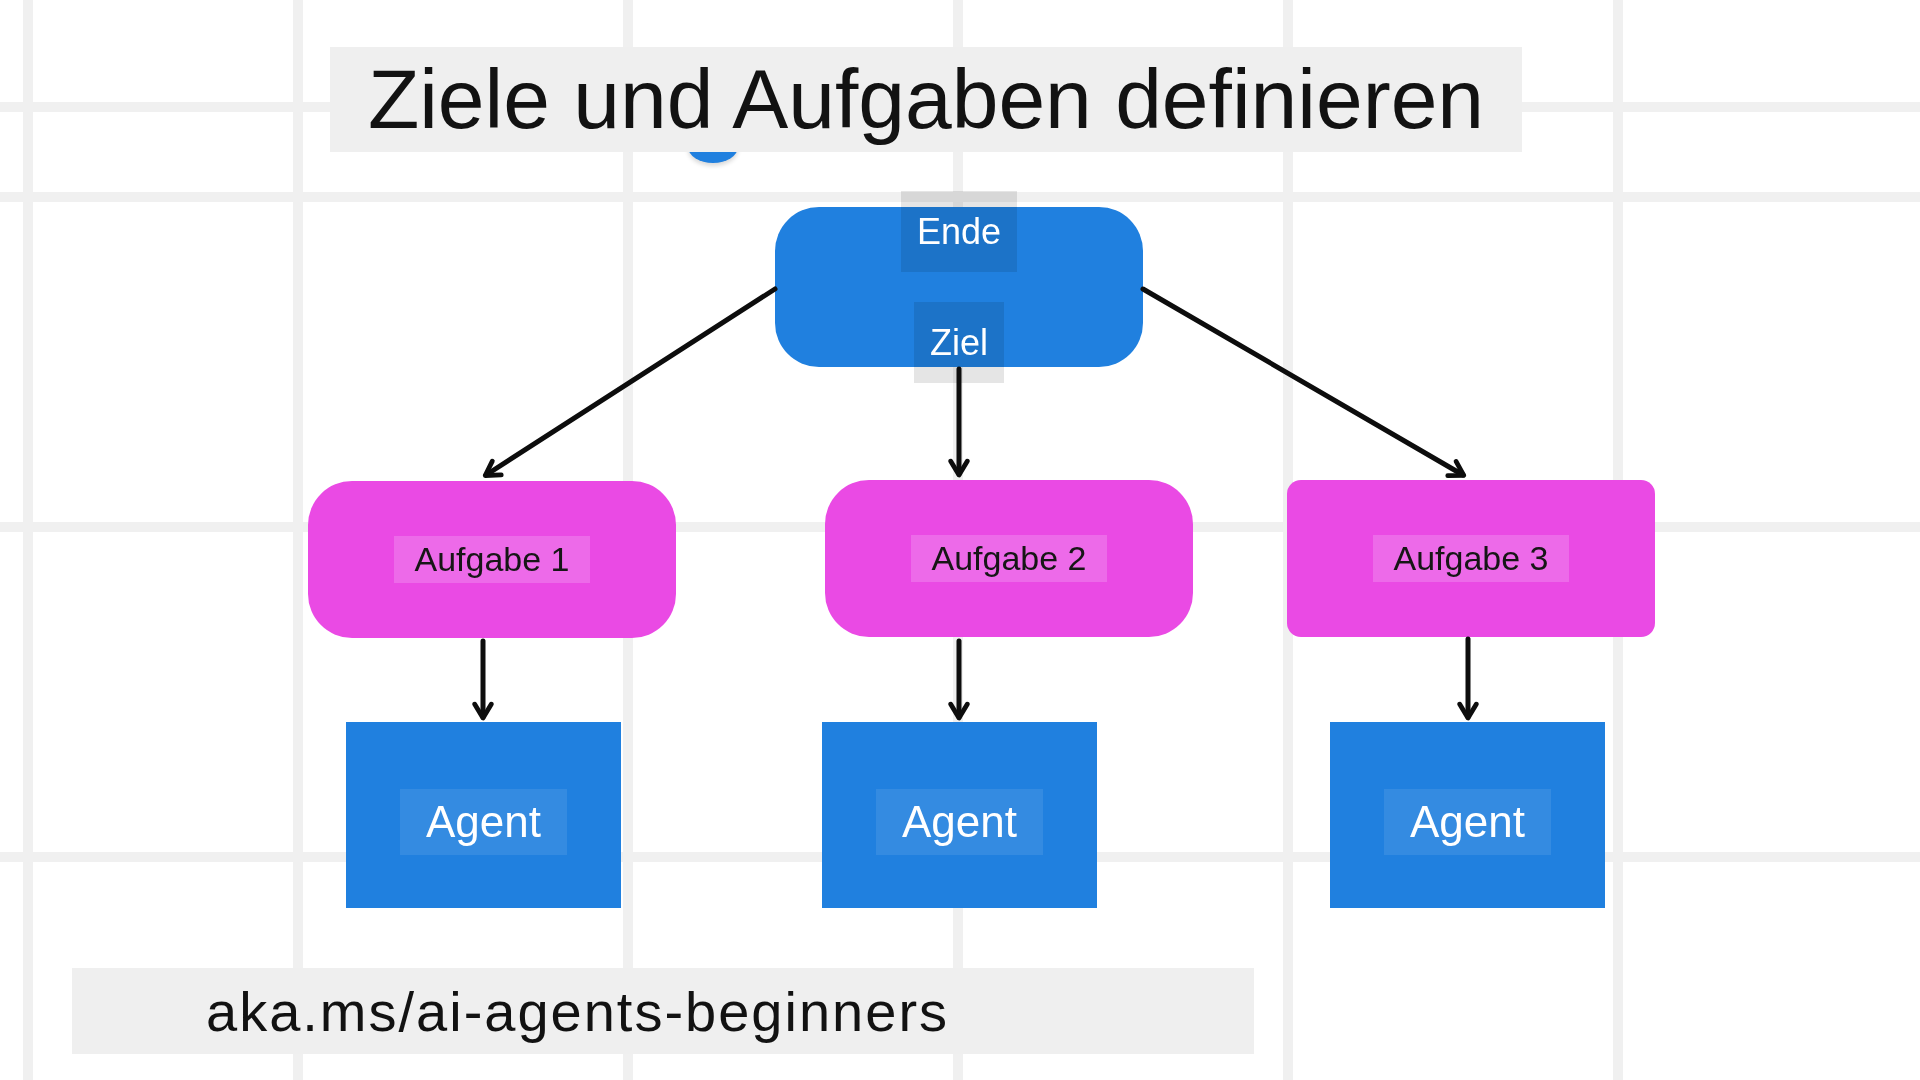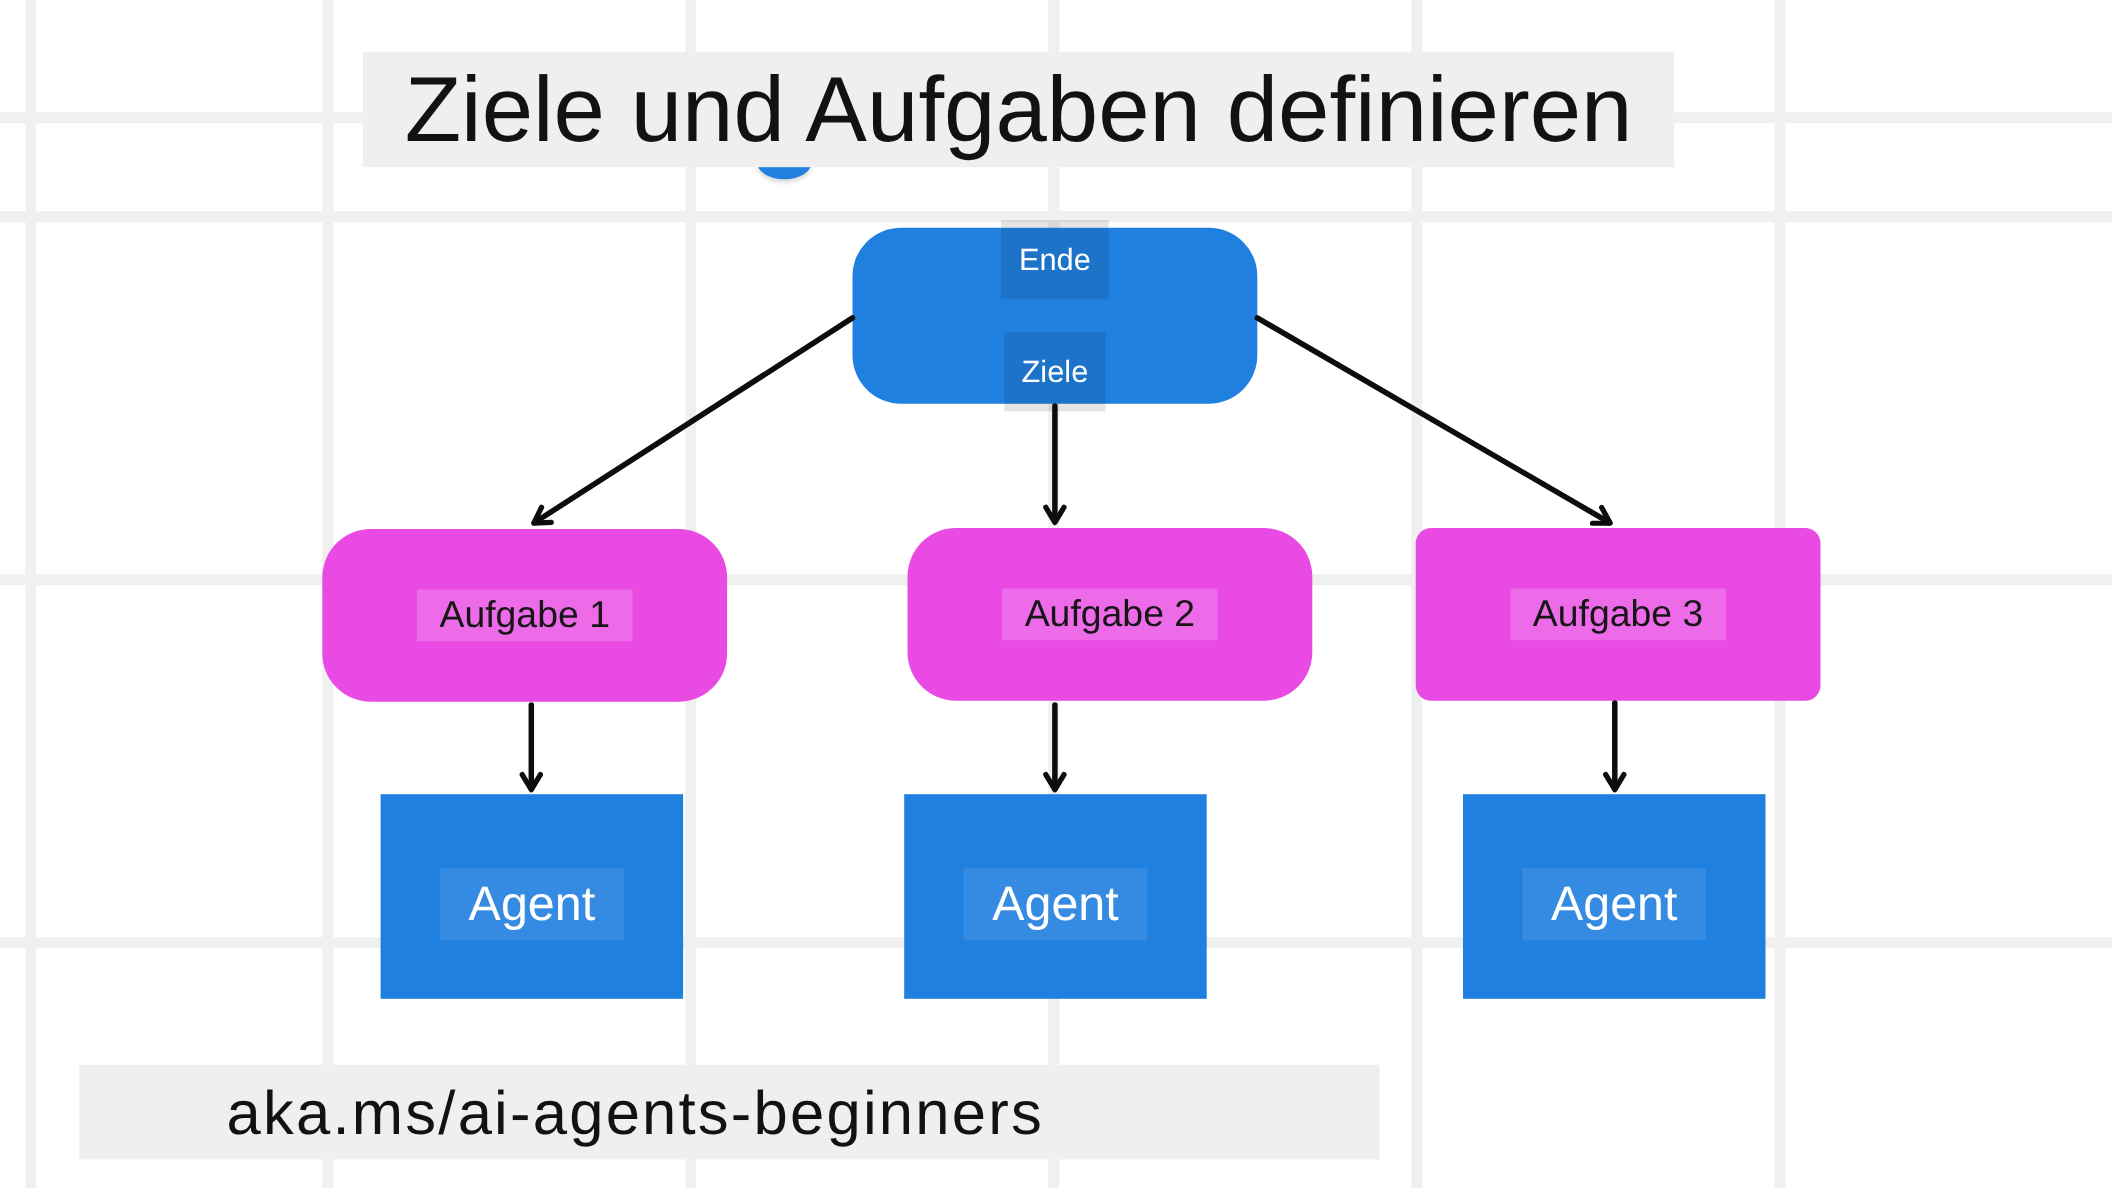--- a/index.html
+++ b/index.html
@@ -32,30 +32,30 @@
     position:absolute;display:flex;flex-direction:column;
     align-items:center;justify-content:center;z-index:3;
   }
   .root-node{
     left:775px;top:207px;width:368px;height:160px;border-radius:44px;
     background:var(--accent_blue);gap:30px;
   }
   .chip{white-space:nowrap;line-height:1.15;}
   .chip-dark{
     background:rgba(0,0,0,0.10);color:var(--text_white);
-    font-size:28px;padding:20px 16px;
+    font-size:36px;padding:20px 16px;
   }
   .task-node{
     width:368px;height:157px;border-radius:44px;background:var(--accent_magenta);
   }
   .chip-light-magenta{
     background:rgba(255,255,255,0.18);color:#161616;
     font-size:34px;padding:4px 20px;
   }
-  .task-1{left:293px;top:481px;}
+  .task-1{left:308px;top:481px;}
   .task-2{left:778px;top:480px;margin-left:47px;}
   .task-3{left:1287px;top:480px;border-radius:14px;}
   .agent-node{
     width:275px;height:186px;background:var(--accent_blue);top:722px;
   }
   .chip-light-blue{
     background:rgba(255,255,255,0.09);color:var(--text_white);
     font-size:44px;padding:8px 26px;margin-top:14px;
   }
   .agent-1{left:346px;}
@@ -73,21 +73,21 @@
 <div class="stage">
 
   <div class="peek"></div>
 
   <div class="banner title-banner">
     <span>Ziele und Aufgaben definieren</span>
   </div>
 
   <div class="node root-node">
     <span class="chip chip-dark">Ende</span>
-    <span class="chip chip-dark">Ziele</span>
+    <span class="chip chip-dark">Ziel</span>
   </div>
 
   <div class="node task-node task-1">
     <span class="chip chip-light-magenta">Aufgabe 1</span>
   </div>
   <div class="node task-node task-2">
     <span class="chip chip-light-magenta">Aufgabe 2</span>
   </div>
   <div class="node task-node task-3">
     <span class="chip chip-light-magenta">Aufgabe 3</span>

